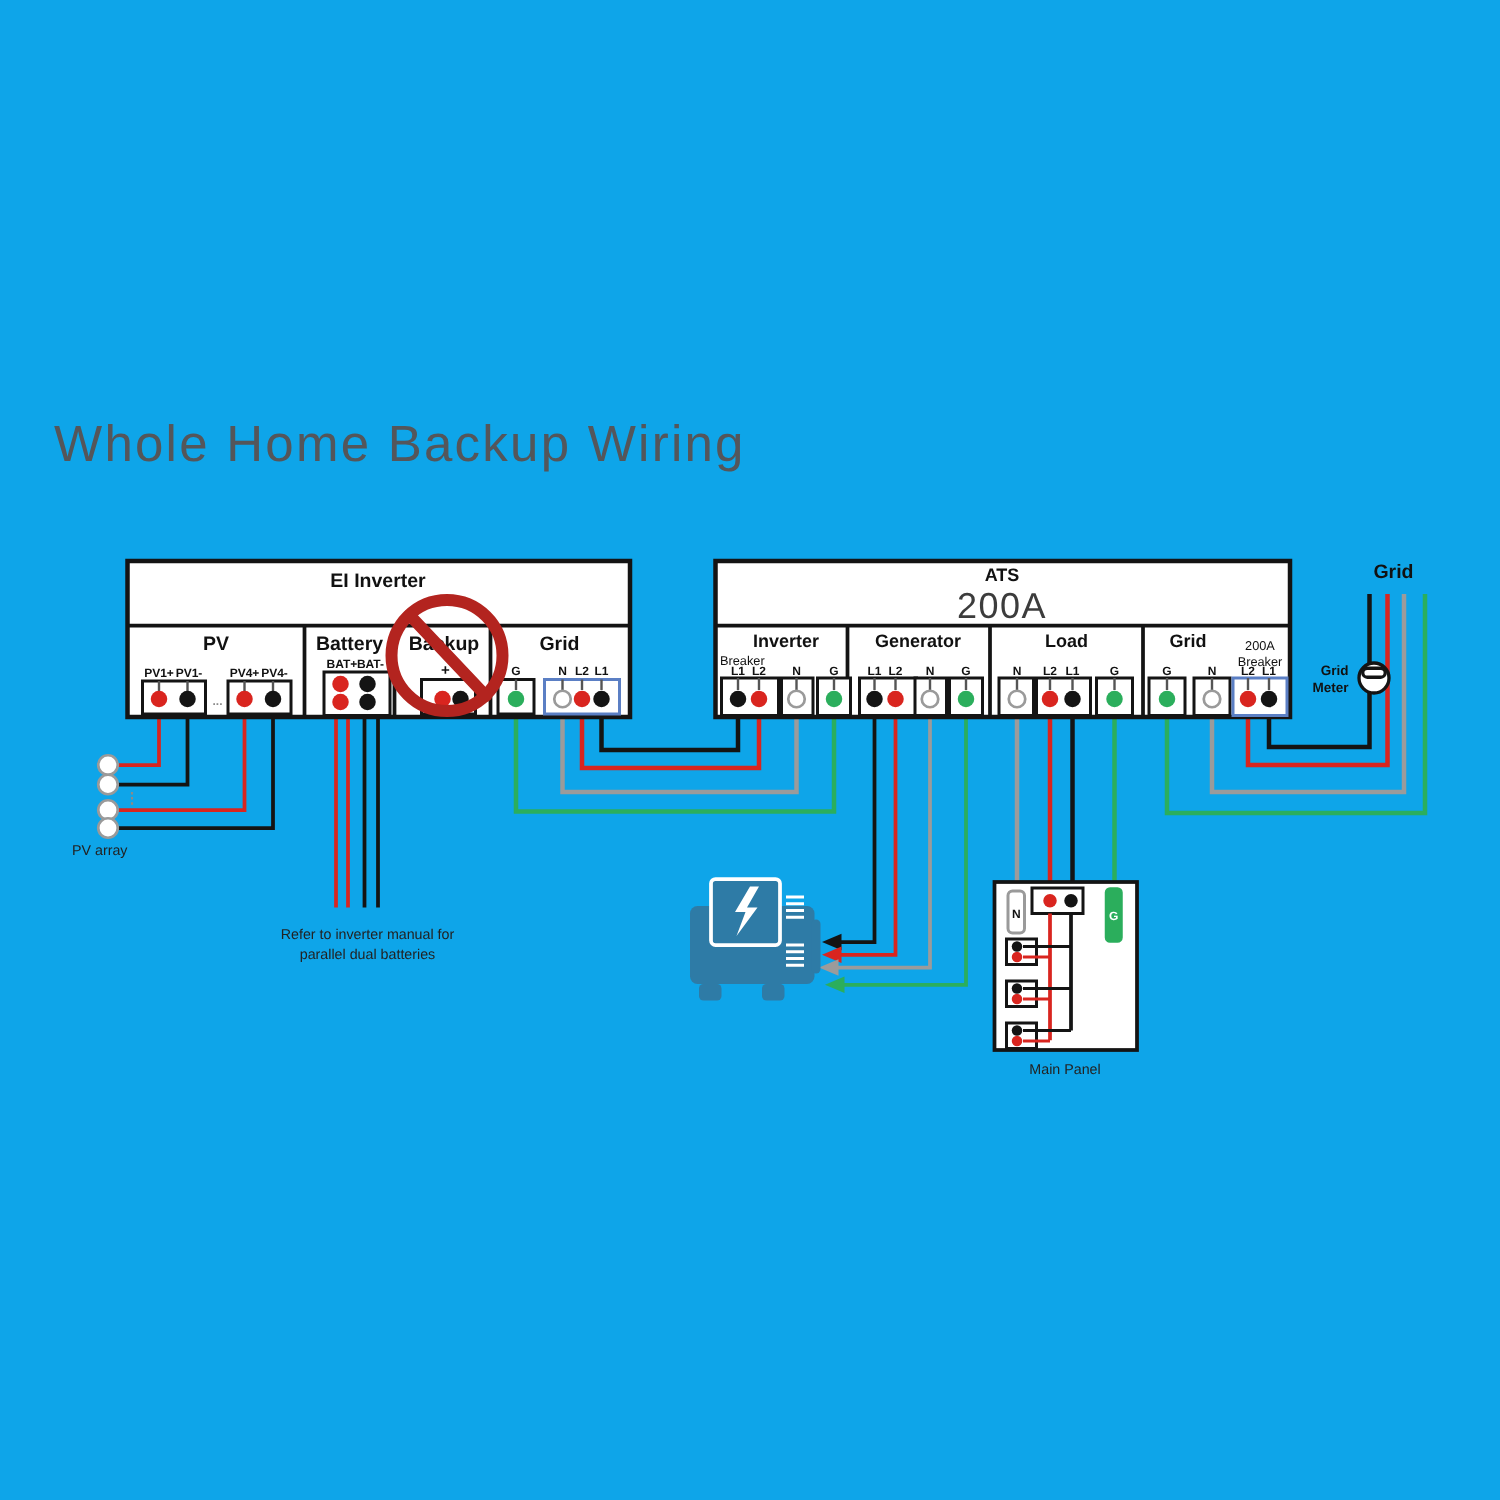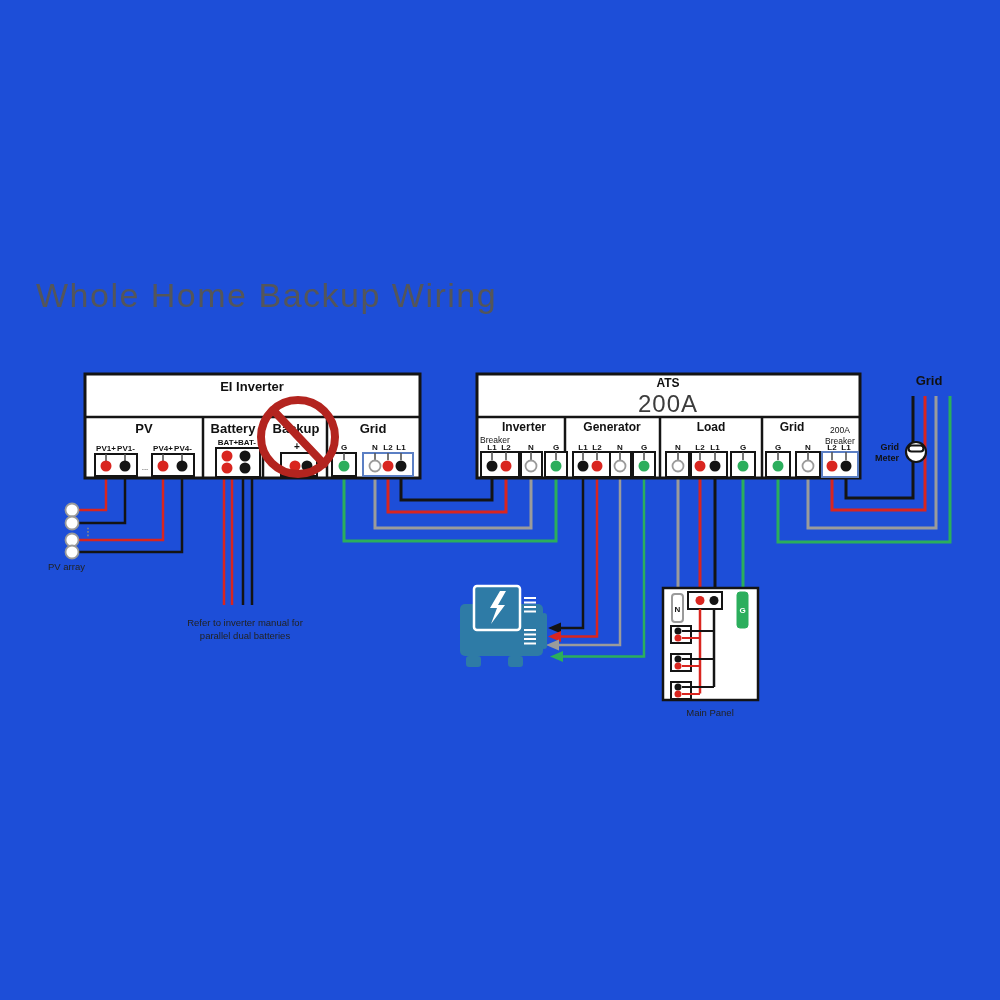--- a/index.html
+++ b/index.html
@@ -1,16 +1,16 @@
 <!DOCTYPE html>
 <html style="--c-red: #d9251f; --c-black: #141414; --c-gray: #9b9b9b; --c-green: #2bae5c; --c-blue: #5b7fc4; --c-genblue: #2e7ba6; --c-prohibit: #b3241f; --c-title: #54565a;"><head>
 <meta charset="utf-8">
 <style>
   html,body{margin:0;padding:0;background:#fff;}
-  #canvas{position:relative;width:1000px;height:1000px;background:#1d4ed8;overflow:hidden;
+  #canvas{position:relative;width:1000px;height:1000px;background:#0ea5e9;overflow:hidden;
           font-family:"Liberation Sans",sans-serif;}
   svg{position:absolute;left:0;top:0;}
   text{font-family:"Liberation Sans",sans-serif;fill:#111;}
   .page-title{font-size:34px;letter-spacing:1.5px;fill:var(--c-title);font-weight:400;}
   .box-title{font-size:13px;font-weight:bold;}
   .ats-sub{font-size:24px;font-weight:400;fill:#3c3c3c;letter-spacing:1px;}
   .sec-label{font-size:13px;font-weight:bold;}
   .t-label{font-size:8px;font-weight:bold;}
   .small-note{font-size:9.5px;fill:#222;}
   .mid{text-anchor:middle;}

